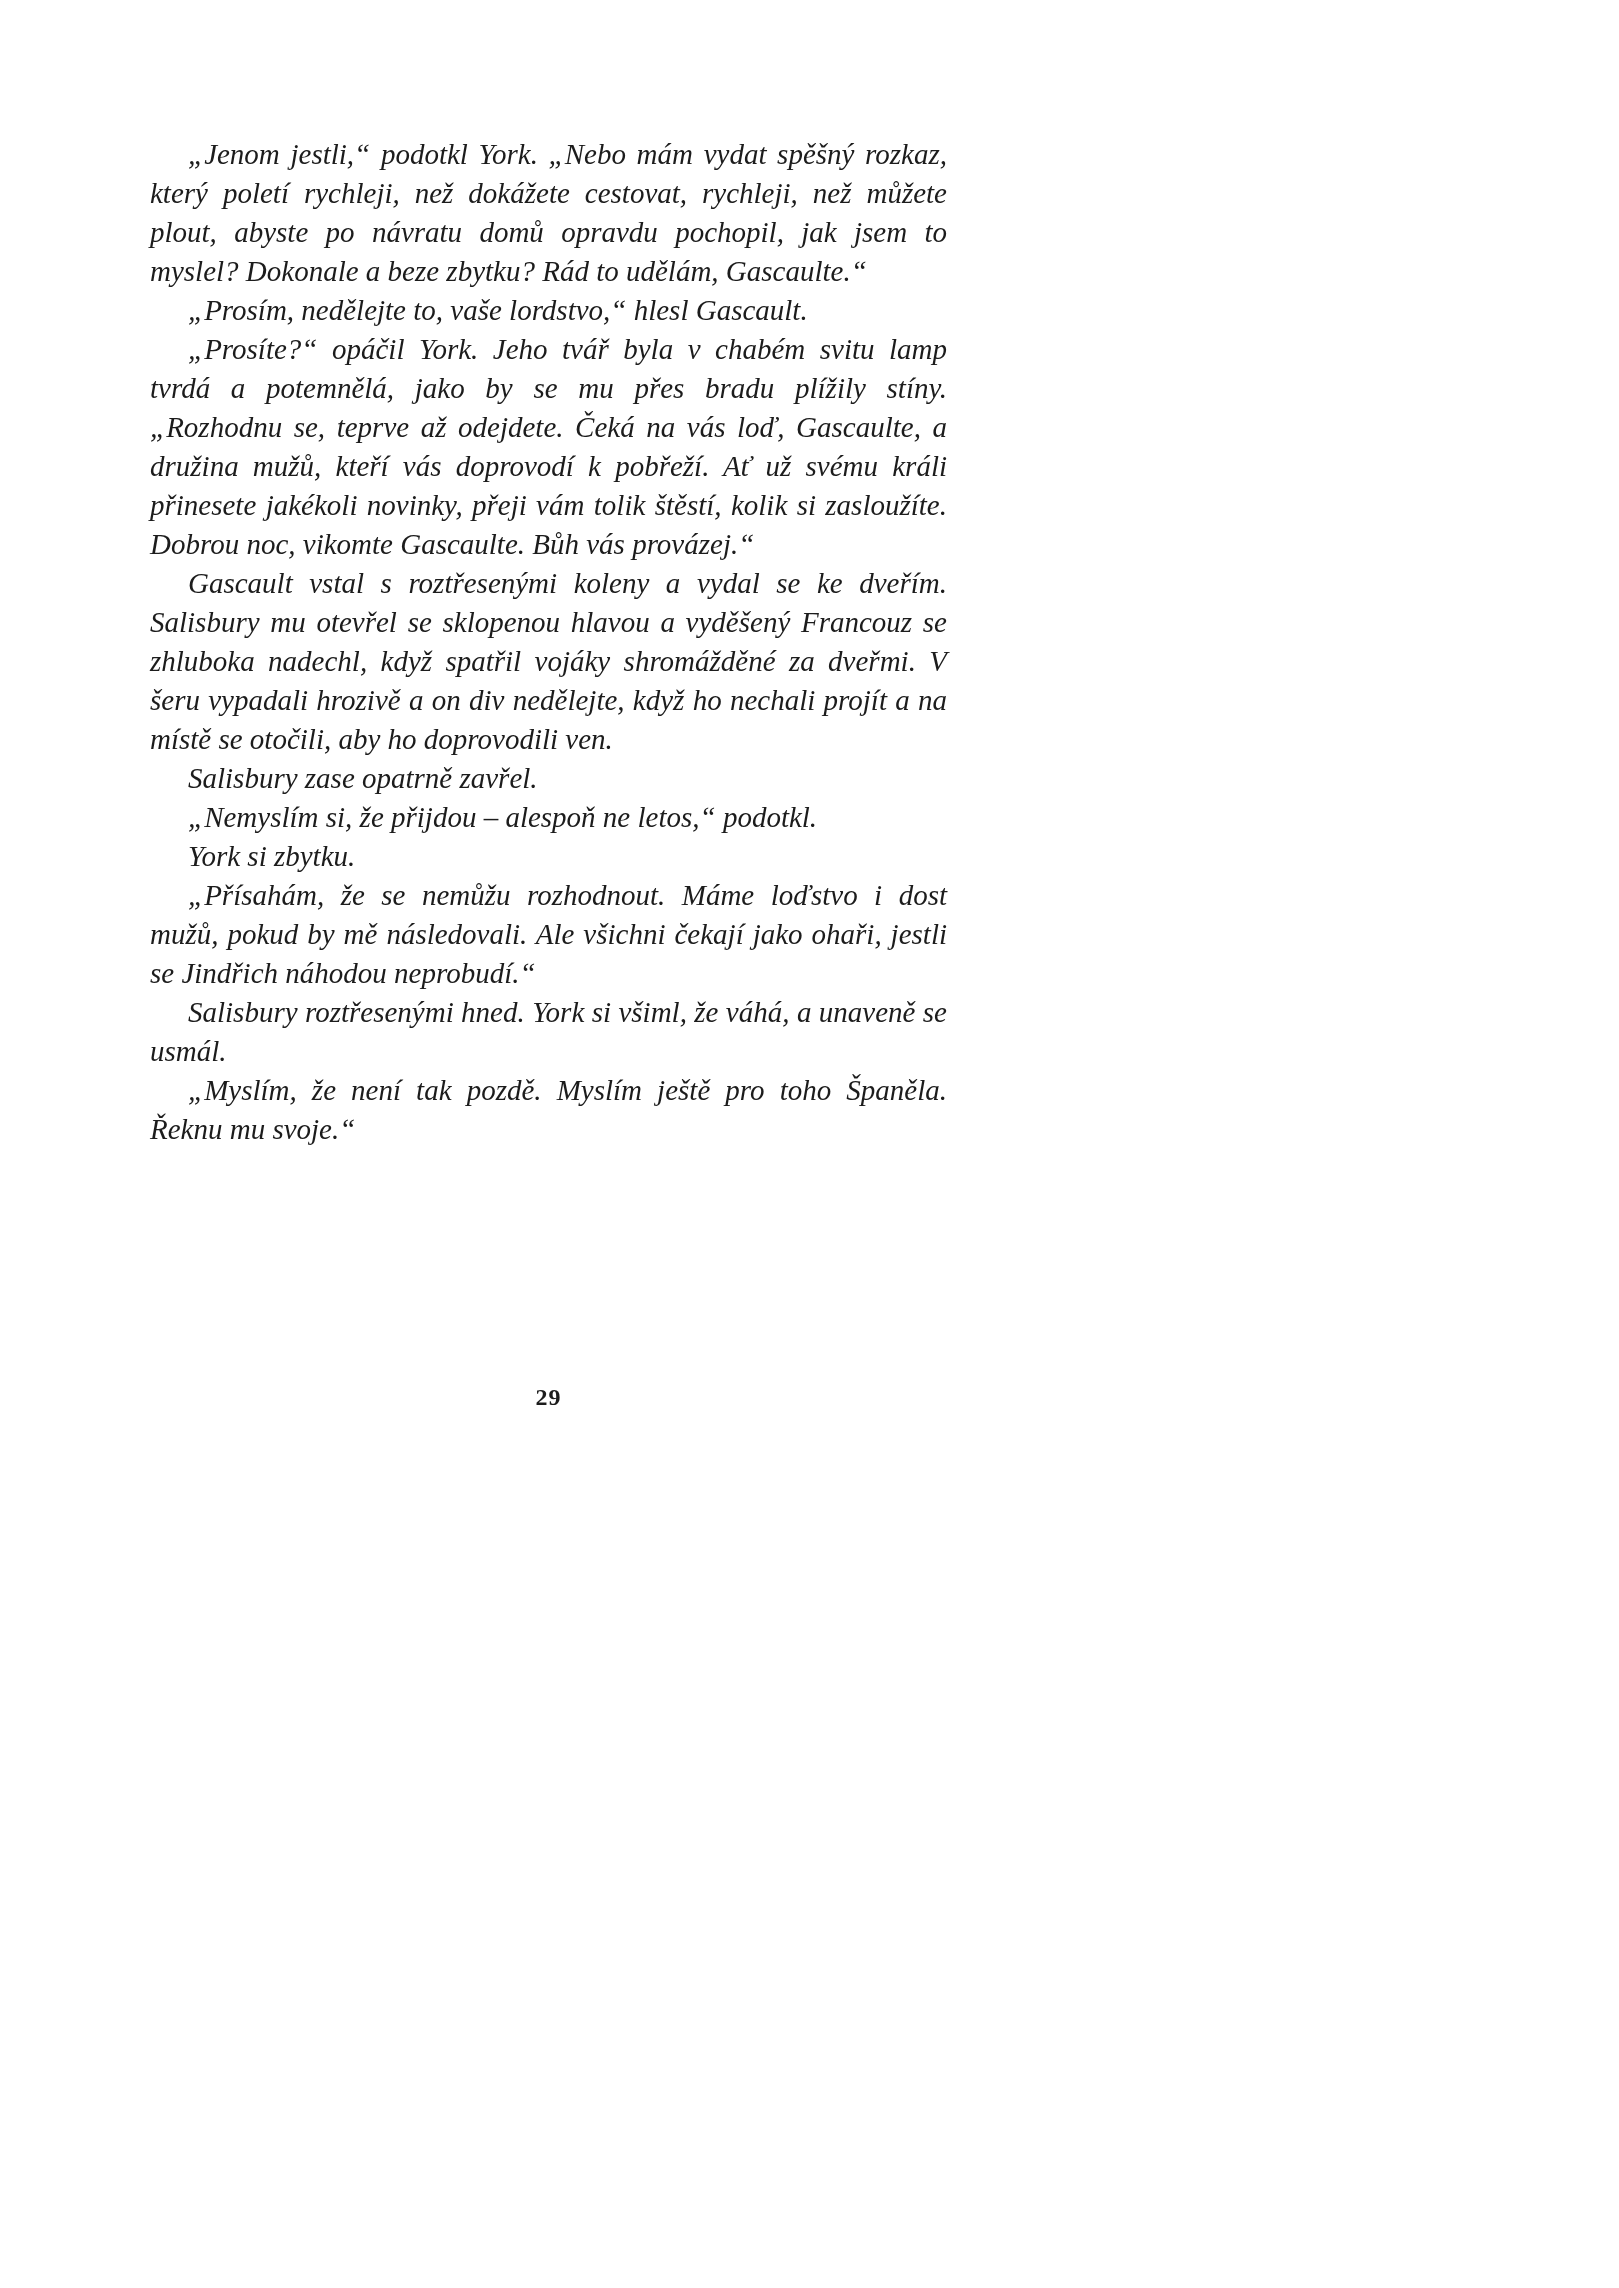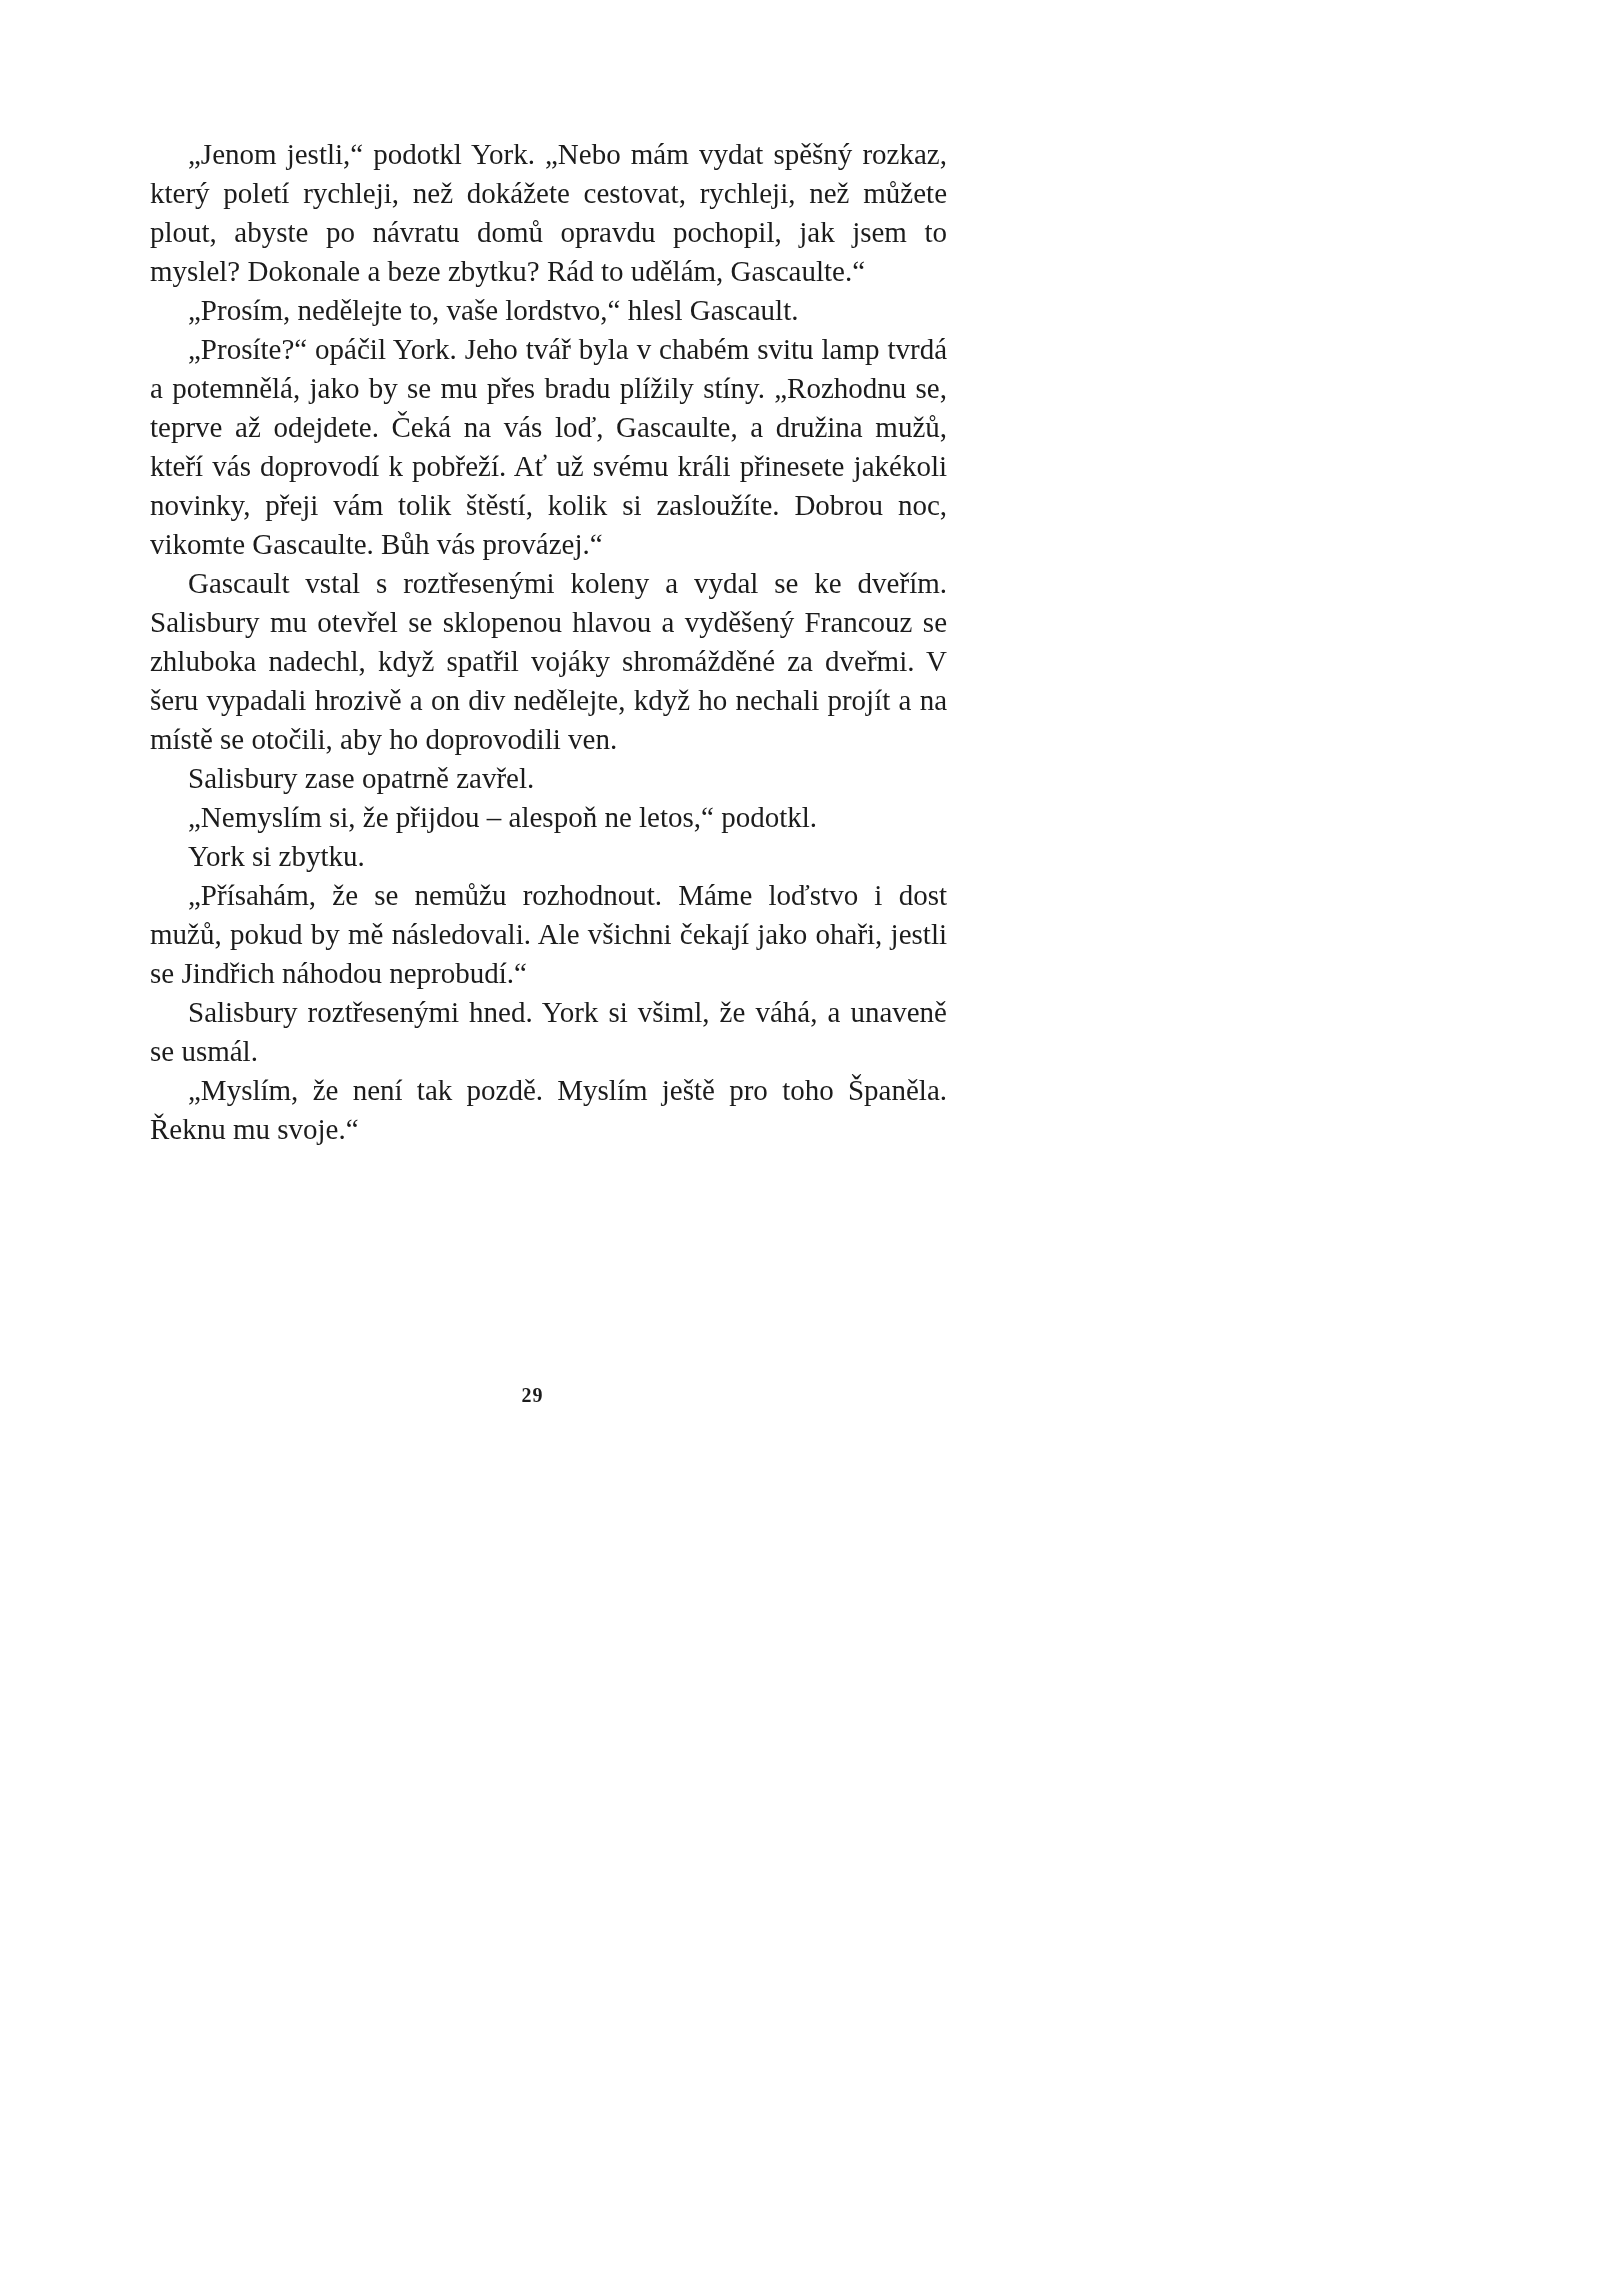--- a/index.html
+++ b/index.html
@@ -25,33 +25,34 @@
       overflow: hidden;
     }
     .text-block {
       position: absolute;
       left: 150px;
       top: 135px;
       width: 797px;
       font-size: 29px;
       line-height: 39px;
       text-align: justify;
+      font-style: italic;
     }
     .text-block p {
       margin: 0;
       padding: 0;
       text-indent: 38px;
     }
     .page-number {
       position: absolute;
-      left: 134px;
+      left: 150px;
       top: 1384px;
       width: 797px;
       text-align: center;
-      font-size: 20px;
+      font-size: 24px;
       font-weight: bold;
       letter-spacing: 0.9px;
     }
   </style>
 </head>
 <body>
 
 <div class="page">
 
   <div class="text-block">

